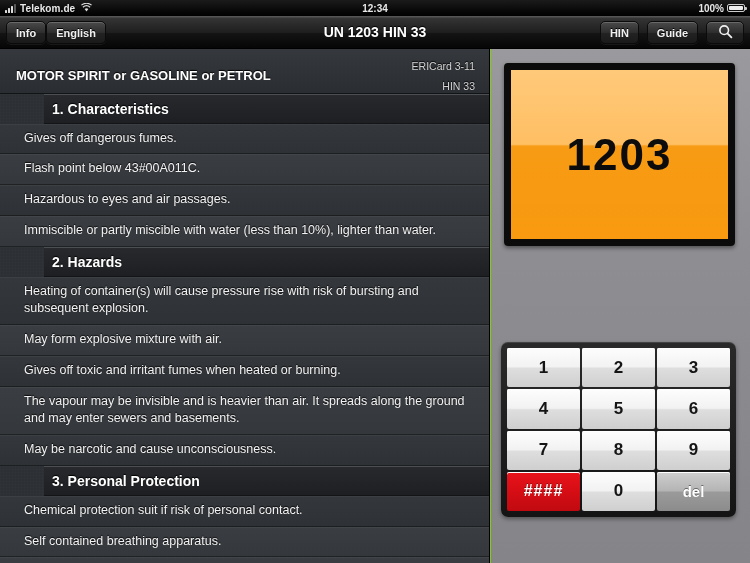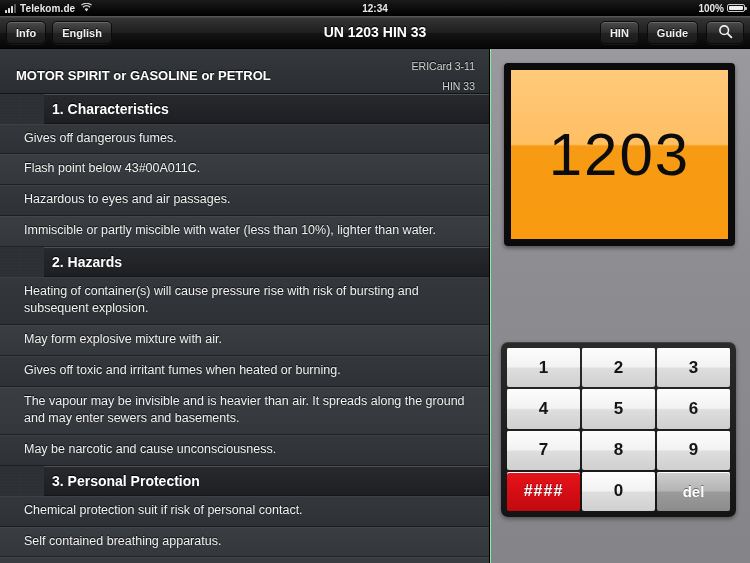--- a/index.html
+++ b/index.html
@@ -11,21 +11,21 @@
     width: 750px;
     height: 563px;
     overflow: hidden;
     font-family: "Liberation Sans", sans-serif;
     -webkit-font-smoothing: antialiased;
   }
   #app {
     position: relative;
     width: 750px;
     height: 563px;
-    background: #86efac;
+    background: #84cc16;
     overflow: hidden;
   }
 
   
   .statusbar {
     position: absolute;
     top: 0; left: 0;
     width: 750px;
     height: 16px;
     background: linear-gradient(to bottom, #1b1b1b 0%, #0a0a0a 60%, #000 100%);
@@ -107,21 +107,20 @@
     height: 33px;
     background: linear-gradient(to bottom, #5d5d5d 0%, #343434 8%, #1e1e1e 52%, #141414 53%, #060606 100%);
     border-bottom: 1px solid #000;
     box-sizing: border-box;
     z-index: 19;
   }
   .nav-left {
     position: absolute;
     left: 6px; top: 5px;
     display: flex;
-    gap: 6px;
   }
   .nav-right {
     position: absolute;
     right: 6px; top: 5px;
     display: flex;
     gap: 8px;
     align-items: center;
   }
   .navbtn {
     height: 23px;
@@ -252,22 +251,22 @@
     border: 7px solid #0b0b0b;
     border-radius: 4px;
     background:
       linear-gradient(to bottom, #ffc97a 0%, #ffbf63 44%, #f79b14 45%, #f99a10 100%);
     box-shadow: 0 2px 4px rgba(0,0,0,0.45);
     display: flex;
     align-items: center;
     justify-content: center;
   }
   .placard-num {
-    font-size: 60px;
-    font-weight: normal;
+    font-size: 44px;
+    font-weight: bold;
     color: #0c0c0c;
     letter-spacing: 2px;
     font-family: "Liberation Sans", sans-serif;
   }
 
   
   .keypad-wrap {
     position: absolute;
     left: 10px; top: 293px;
     width: 235px;

